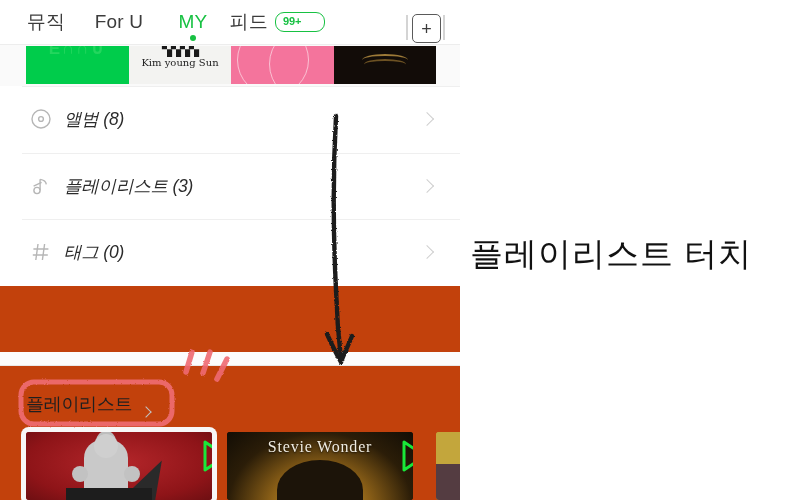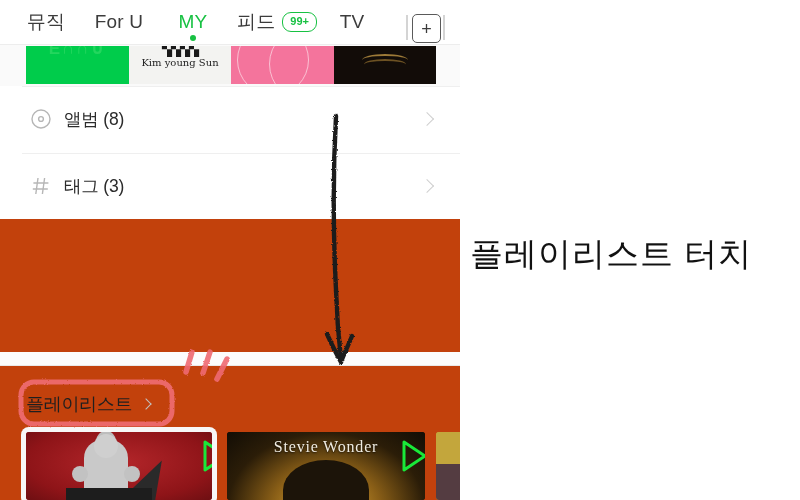--- a/index.html
+++ b/index.html
@@ -56,21 +56,21 @@
     border-radius: 50%;
     background: #17c142;
   }
   .tab-badge {
     margin-left: 7px;
     border: 1.6px solid #17c142;
     color: #17c142;
     border-radius: 9px;
     font-size: 11px;
     line-height: 1;
-    padding: 3px 7px 4px 7px;
+    padding: 3px 22px 4px 7px;
     font-weight: bold;
     letter-spacing: 0;
   }
   #tab-music   { position: absolute; left: 22px;  width: 48px; }
   #tab-foru    { position: absolute; left: 86px;  width: 66px; }
   #tab-my      { position: absolute; left: 168px; width: 50px; }
   #tab-feed    { position: absolute; left: 234px; width: 86px; align-items: center; }
   #tab-tv      { position: absolute; left: 332px; width: 40px; }
 
   #add-button {
@@ -180,20 +180,21 @@
     left: 0; top: 86px;
     width: 460px;
     background: #ffffff;
   }
   .menu-row {
     position: relative;
     height: 66.5px;
     display: flex;
     align-items: center;
     background: #ffffff;
+    font-style: italic;
   }
   .menu-divider {
     position: absolute;
     left: 22px; right: 0; top: 0;
     height: 1px;
     background: #efefef;
   }
   .menu-icon {
     position: absolute;
     left: 28px;
@@ -232,21 +233,21 @@
     left: 0; top: 365px;
     width: 460px; height: 1px;
     background: #e9e9e9;
   }
 
   
   #playlist-header {
     position: absolute;
     left: 26px; top: 392px;
     display: flex;
-    align-items: center;
+    align-items: flex-end;
   }
   #playlist-header-label {
     font-size: 18px;
     color: #1f1f1f;
     letter-spacing: -0.3px;
   }
   #playlist-header-chevron {
     margin-left: 10px;
     width: 7px; height: 7px;
     border-top: 1.6px solid #c2c2c2;
@@ -261,21 +262,21 @@
     height: 68px;
   }
   .playlist-card {
     position: absolute;
     top: 0;
     height: 68px;
     border-radius: 3px;
     overflow: hidden;
   }
   #playlist-card-1 { left: 26px;  width: 186px; background: #a5161b; box-shadow: 0 0 0 5px #f7f7f7; }
-  #playlist-card-2 { left: 227px; width: 186px; background: #17110a; padding-left: 12px; }
+  #playlist-card-2 { left: 227px; width: 186px; background: #17110a; }
   #playlist-card-3 { left: 436px; width: 186px; background: #c3a63c; }
 
   
   #card1-vignette {
     position: absolute; left:0; top:0; right:0; bottom:0;
     background: radial-gradient(ellipse at 50% 45%, #b4262a 0%, #8e1418 70%, #6d0f12 100%);
   }
   #card1-figure {
     position: absolute;
     left: 58px; top: 8px;
@@ -396,23 +397,20 @@
 
     <div class="tab" id="tab-foru">
       <span class="tab-label">For U</span>
     </div>
 
     <div class="tab" id="tab-feed">
       <span class="tab-label">피드</span>
       <span class="tab-badge">99+</span>
     </div>
 
-    <div class="tab" id="tab-tv">
-      <span class="tab-label">TV</span>
-    </div>
 
     <div class="add-bar" id="add-bar-left"></div>
     <div class="add-bar" id="add-bar-right"></div>
     <div id="add-button">
       <span>+</span>
     </div>
   </div>
 
   <div id="top-strip">
     <div id="top-strip-line"></div>
@@ -444,29 +442,42 @@
       <div class="menu-icon">
         <svg width="22" height="22" viewBox="0 0 22 22">
           <circle cx="11" cy="11" r="9" fill="none" stroke="#b6b6b6" stroke-width="1.4"></circle>
           <circle cx="11" cy="11" r="2.4" fill="none" stroke="#b6b6b6" stroke-width="1.4"></circle>
         </svg>
       </div>
       <div class="menu-label">앨범 (8)</div>
       <div class="menu-chevron"></div>
     </div>
 
+    <div class="menu-row">
+      <div class="menu-divider"></div>
+      <div class="menu-icon">
+        <svg width="22" height="22" viewBox="0 0 22 22">
+          <circle cx="7" cy="15.5" r="3.1" fill="none" stroke="#b6b6b6" stroke-width="1.4"></circle>
+          <path d="M10.1 15.2 L10.1 4.2" fill="none" stroke="#b6b6b6" stroke-width="1.4"></path>
+          <path d="M10.1 4.4 C14 4.9 16 6.6 16.3 9.4" fill="none" stroke="#b6b6b6" stroke-width="1.4"></path>
+          <path d="M3.6 11.2 L11.6 7.4" fill="none" stroke="#b6b6b6" stroke-width="1.3"></path>
+        </svg>
+      </div>
+      <div class="menu-label">플레이리스트 (3)</div>
+      <div class="menu-chevron"></div>
+    </div>
 
     <div class="menu-row">
       <div class="menu-divider"></div>
       <div class="menu-icon">
         <svg width="22" height="22" viewBox="0 0 22 22">
           <path d="M8 3 L5.8 19 M14.6 3 L12.4 19 M3.4 8 L18.4 8 M2.8 14 L17.8 14" fill="none" stroke="#b6b6b6" stroke-width="1.4"></path>
         </svg>
       </div>
-      <div class="menu-label">태그 (3)</div>
+      <div class="menu-label">태그 (0)</div>
       <div class="menu-chevron"></div>
     </div>
 
   </div>
 
   <div id="section-gap"></div>
   <div id="section-divider"></div>
 
   <div id="playlist-header">
     <span id="playlist-header-label">플레이리스트</span>

